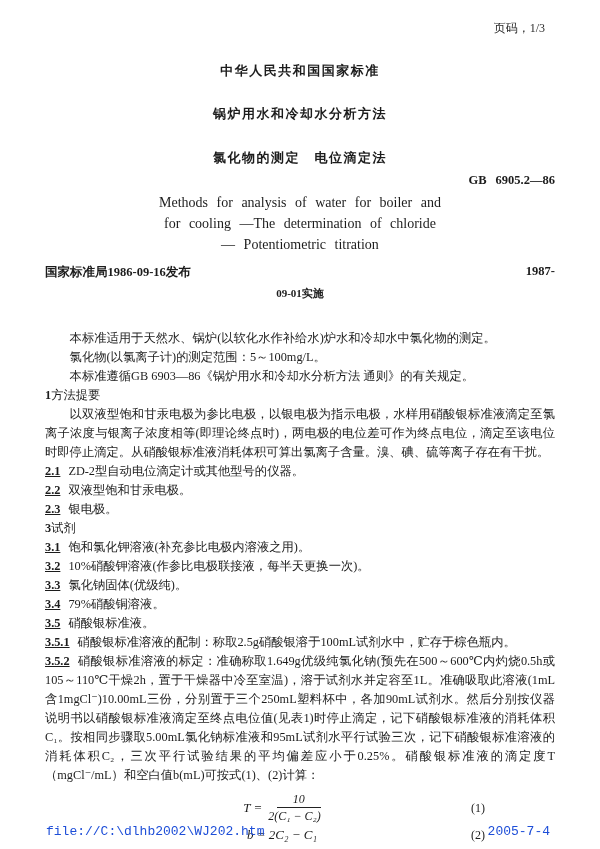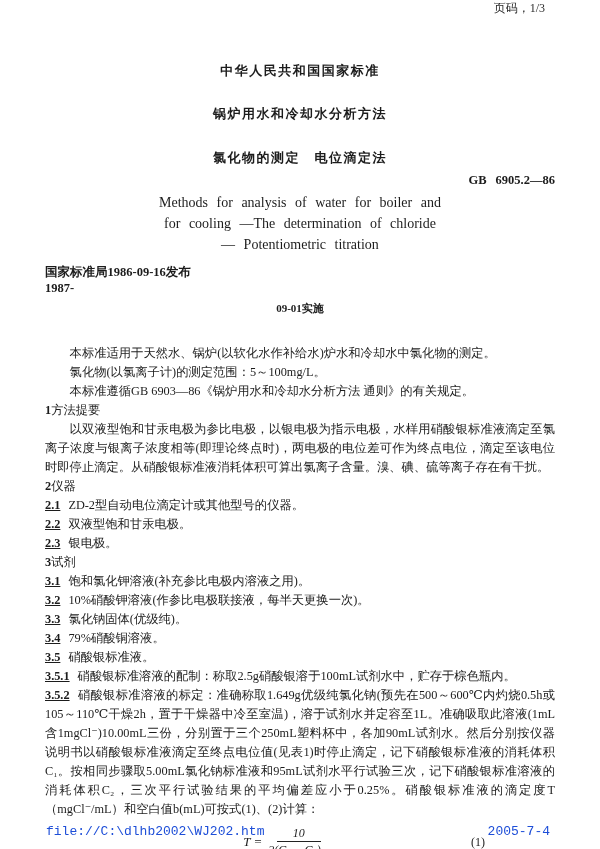--- a/index.html
+++ b/index.html
@@ -10,34 +10,34 @@
     position:relative;
     overflow:hidden;
   }
   .page{position:relative;width:600px;height:849px;background:#fff;}
   p{margin:0;}
   .b{font-weight:bold;}
   .c{text-align:center;}
   .r{text-align:right;}
 
   .print-header{
-    position:absolute;top:0;right:55px;
+    position:absolute;top:20px;right:55px;
     font-size:12px;color:#2a2a2a;
   }
 
   .content{
     position:absolute;left:45px;right:45px;top:62px;
   }
 
   .std-name{font-size:13px;letter-spacing:1.5px;margin-bottom:25px;}
   .cn1{font-size:13px;letter-spacing:1.5px;margin-bottom:26px;}
   .cn2{font-size:13px;letter-spacing:1.5px;margin-bottom:6px;}
   .code{font-size:12.5px;word-spacing:6px;margin-bottom:4px;}
   .en p{line-height:21px;word-spacing:5px;font-size:14px;text-align:center;font-weight:normal;}
-  .issue{display:flex;justify-content:space-between;font-size:12.5px;font-weight:bold;margin-top:9px;flex-direction:column;}
+  .issue{display:flex;justify-content:space-between;font-size:12.5px;font-weight:bold;margin-top:9px;}
   .impl{font-size:11px;margin-top:5px;margin-bottom:28px;}
 
   .body{font-size:12.3px;line-height:19px;text-align:justify;}
   .indent{text-indent:2em;}
   .heading{margin-top:0;}
   .heading .ht{}
   .inum{margin-right:8px;font-weight:bold;text-decoration:underline;}
 
   .formula-row{position:relative;display:flex;justify-content:center;align-items:center;}
   .f1{margin-top:7px;}
@@ -85,23 +85,20 @@
 
     <p class="body indent">本标准适用于天然水、锅炉(以软化水作补给水)炉水和冷却水中氯化物的测定。</p>
     <p class="body indent">氯化物(以氯离子计)的测定范围：5～100mg/L。</p>
     <p class="body indent">本标准遵循GB 6903—86《锅炉用水和冷却水分析方法 通则》的有关规定。</p>
 
     <p class="body heading">
       <b>1</b><span class="ht">方法提要</span>
     </p>
     <p class="body indent">以双液型饱和甘汞电极为参比电极，以银电极为指示电极，水样用硝酸银标准液滴定至氯离子浓度与银离子浓度相等(即理论终点时)，两电极的电位差可作为终点电位，滴定至该电位时即停止滴定。从硝酸银标准液消耗体积可算出氯离子含量。溴、碘、硫等离子存在有干扰。</p>
 
-    <p class="body heading">
-      <b>2</b><span class="ht">仪器</span>
-    </p>
     <p class="body">
       <b class="inum">2.1</b><span>ZD-2型自动电位滴定计或其他型号的仪器。</span>
     </p>
     <p class="body">
       <b class="inum">2.2</b><span>双液型饱和甘汞电极。</span>
     </p>
     <p class="body">
       <b class="inum">2.3</b><span>银电极。</span>
     </p>
 

